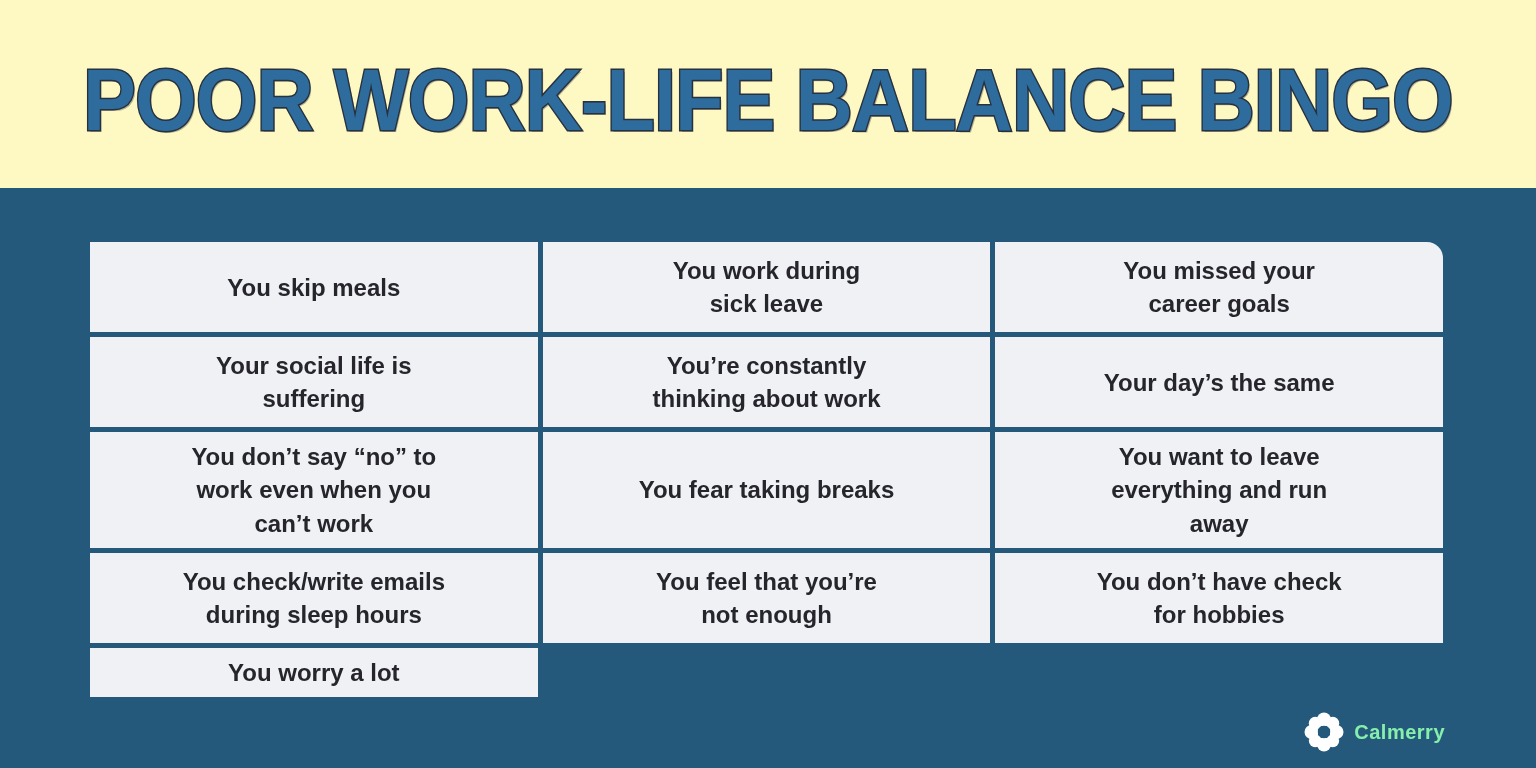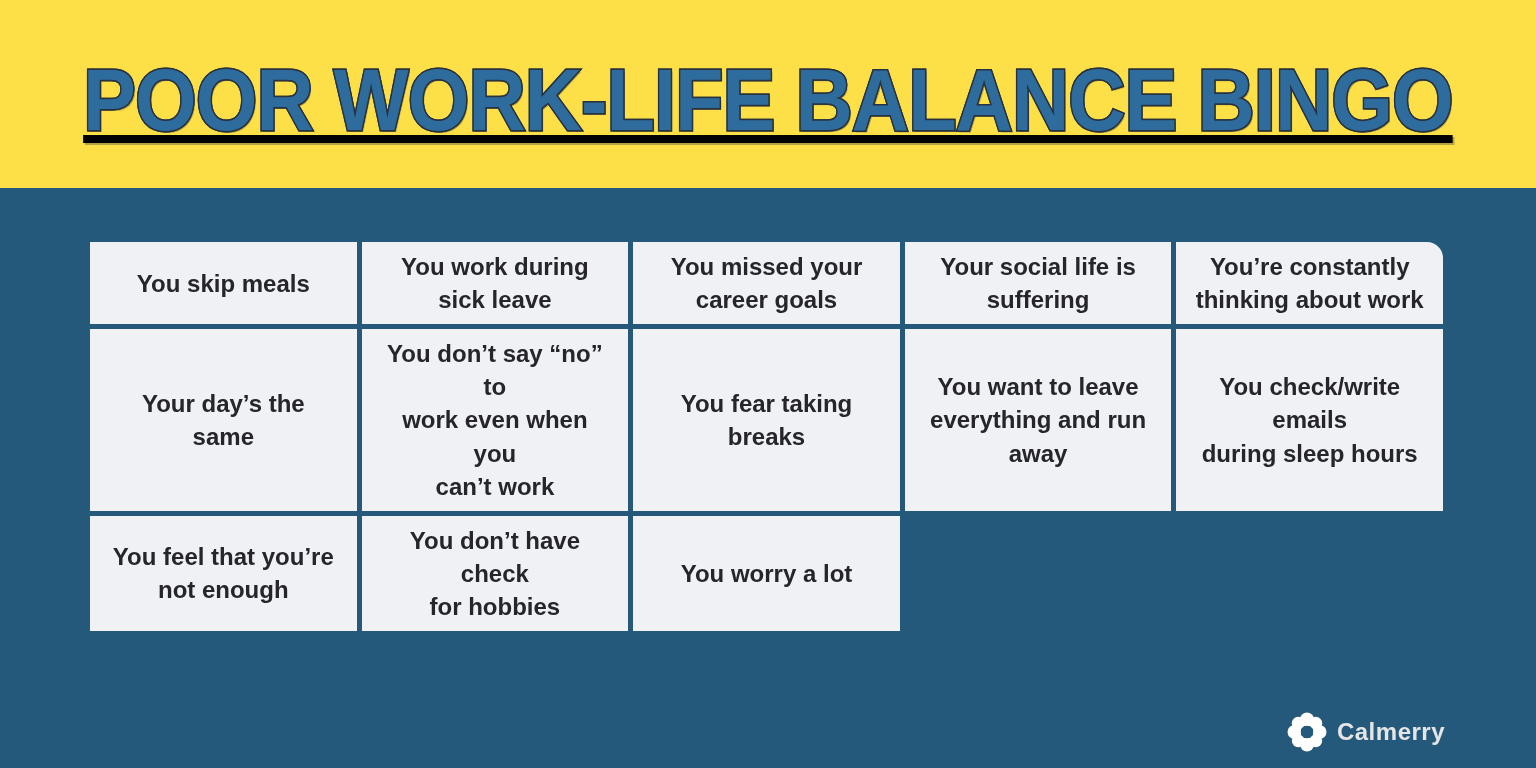--- a/index.html
+++ b/index.html
@@ -12,25 +12,24 @@
     font-family: "Liberation Sans", sans-serif;
     overflow: hidden;
   }
 
   
   .header {
     position: absolute;
     left: 0; top: 0;
     width: 1536px;
     height: 188px;
-    background: #fde047;
+    background: #fef9c3;
     display: flex;
     align-items: center;
     justify-content: center;
-    text-decoration: underline;
   }
   .title {
     display: inline-block;
     font-size: 88px;
     font-weight: bold;
     line-height: 1;
     letter-spacing: -1px;
     white-space: nowrap;
     color: #2E6C9E;
     -webkit-text-stroke: 3px #28313E;
@@ -41,21 +40,21 @@
   }
 
   
   .bingo-grid {
     position: absolute;
     left: 62px;
     top: 242px;
     width: 1381px;
     height: 455px;
     display: grid;
-    grid-template-columns: repeat(5, 1fr);
+    grid-template-columns: repeat(3, 1fr);
     grid-template-rows: repeat(4, 1fr);
     gap: 5px;
     border-radius: 16px;
     overflow: hidden;
     padding-left: 28px;
   }
   .bingo-cell {
     background: #EFF1F5;
     display: flex;
     align-items: center;
@@ -74,22 +73,22 @@
     position: absolute;
     right: 91px;
     top: 709px;
     height: 46px;
     display: flex;
     align-items: center;
     gap: 9px;
   }
   .brand-icon { width: 42px; height: 42px; display: block; }
   .brand-name {
-    color: #e5e5e5;
-    font-size: 24px;
+    color: #86efac;
+    font-size: 20px;
     font-weight: bold;
     letter-spacing: 0.5px;
   }
 </style>
 </head>
 <body>
 
 <div class="header">
   <div class="title">POOR WORK-LIFE BALANCE BINGO</div>
 </div>

